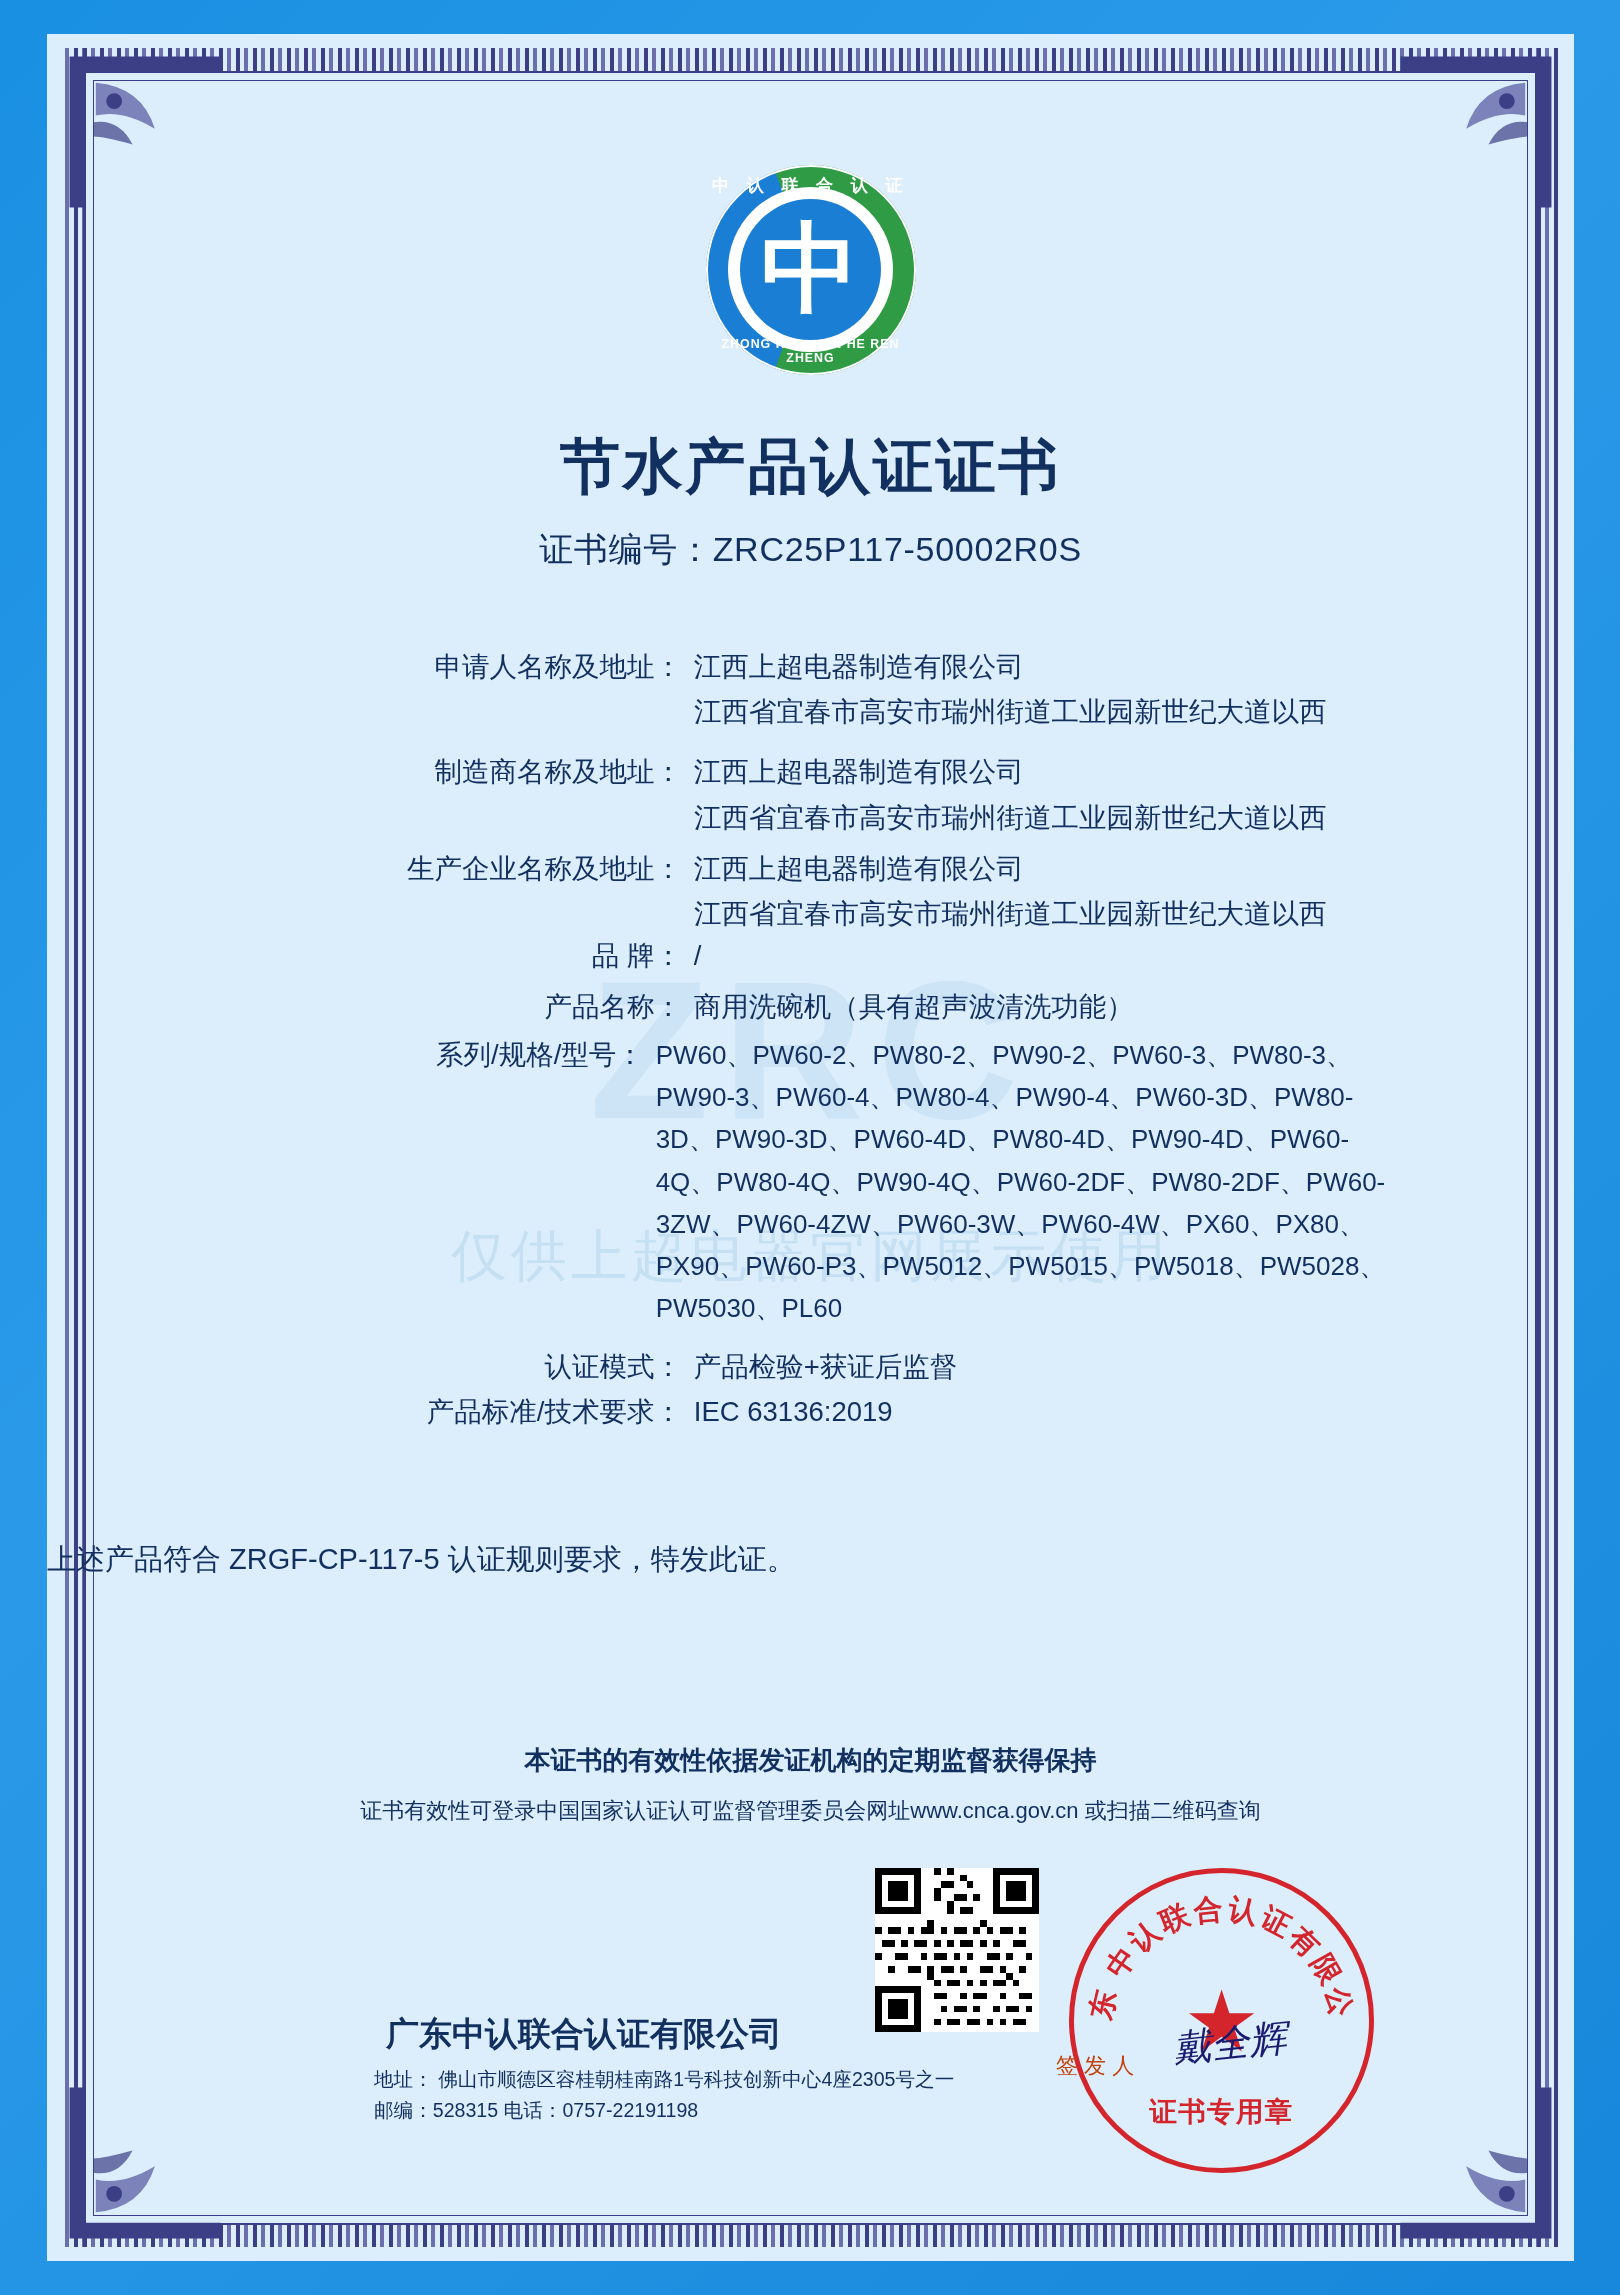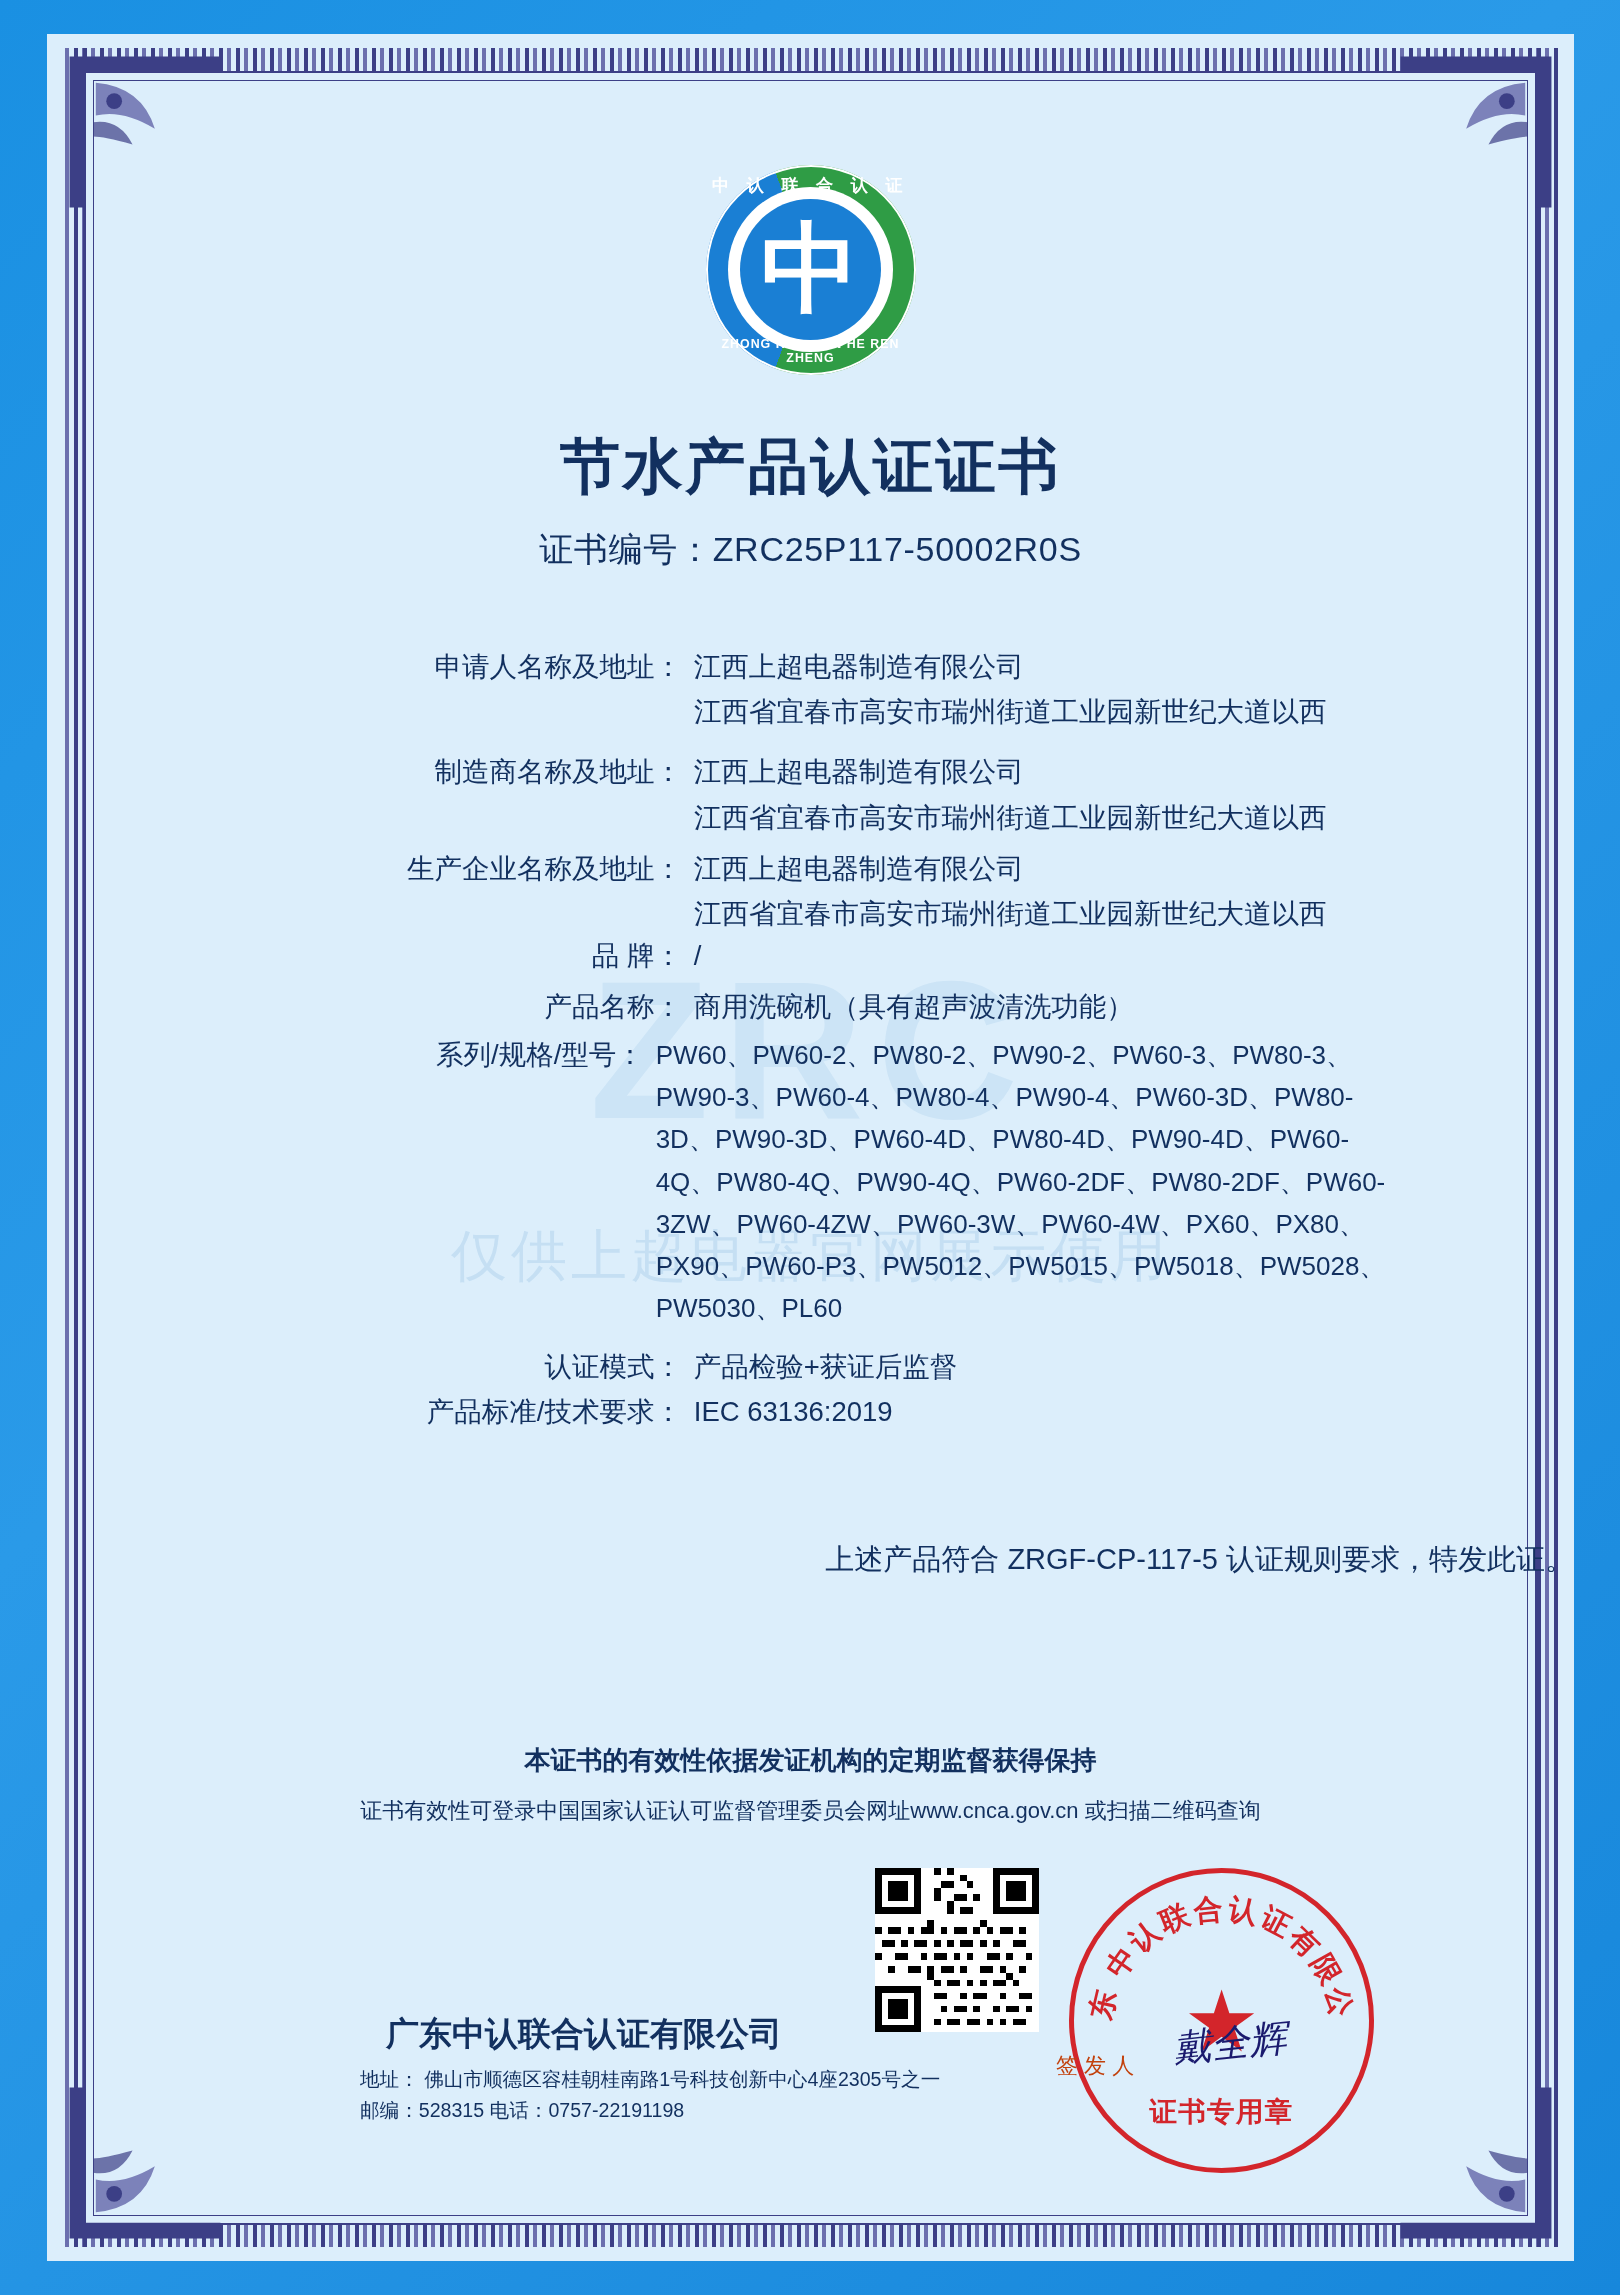--- a/index.html
+++ b/index.html
@@ -123,21 +123,21 @@
     font-size:27.5px;color:#12305f;line-height:1.5;margin-left:11.8px;
   }
   .sub-line{font-size:27.5px;color:#12305f;line-height:1.5;}
   .lbl-w-applicant{width:308px;}
   .lbl-w-maker{width:308px;}
   .lbl-w-factory{width:308px;}
   .lbl-w-short{width:308px;}
   .indent{margin-left:320px;}
 
   .statement{
-    position:absolute;left:0;top:1506px;width:100%;text-align:right;
+    position:absolute;left:0;top:1506px;width:100%;text-align:left;
     font-size:29px;color:#12305f;
   }
   .dates{
     position:absolute;left:301px;top:1605px;
     font-size:30px;color:#12305f;
   }
   .dates span.gap{display:inline-block;width:59px;}
 
   .note1{
     position:absolute;left:0;top:1709px;width:100%;text-align:center;
@@ -181,21 +181,21 @@
     font-size:38px;color:#1a1a6e;font-style:italic;
     font-family:"Liberation Serif",serif;transform:rotate(-6deg);
   }
 
   
   .issuer{
     position:absolute;left:327px;top:1978px;
     font-size:33px;font-weight:bold;color:#12305f;margin-left:12px;
   }
   .issuer-addr{
-    position:absolute;left:313px;top:2030px;
+    position:absolute;left:327px;top:2030px;
     font-size:19.6px;color:#12305f;line-height:1.6;
   }
 </style>
 </head>
 <body>
 
 <div class="outer-frame"></div>
 
 <div class="cert-page">
 

